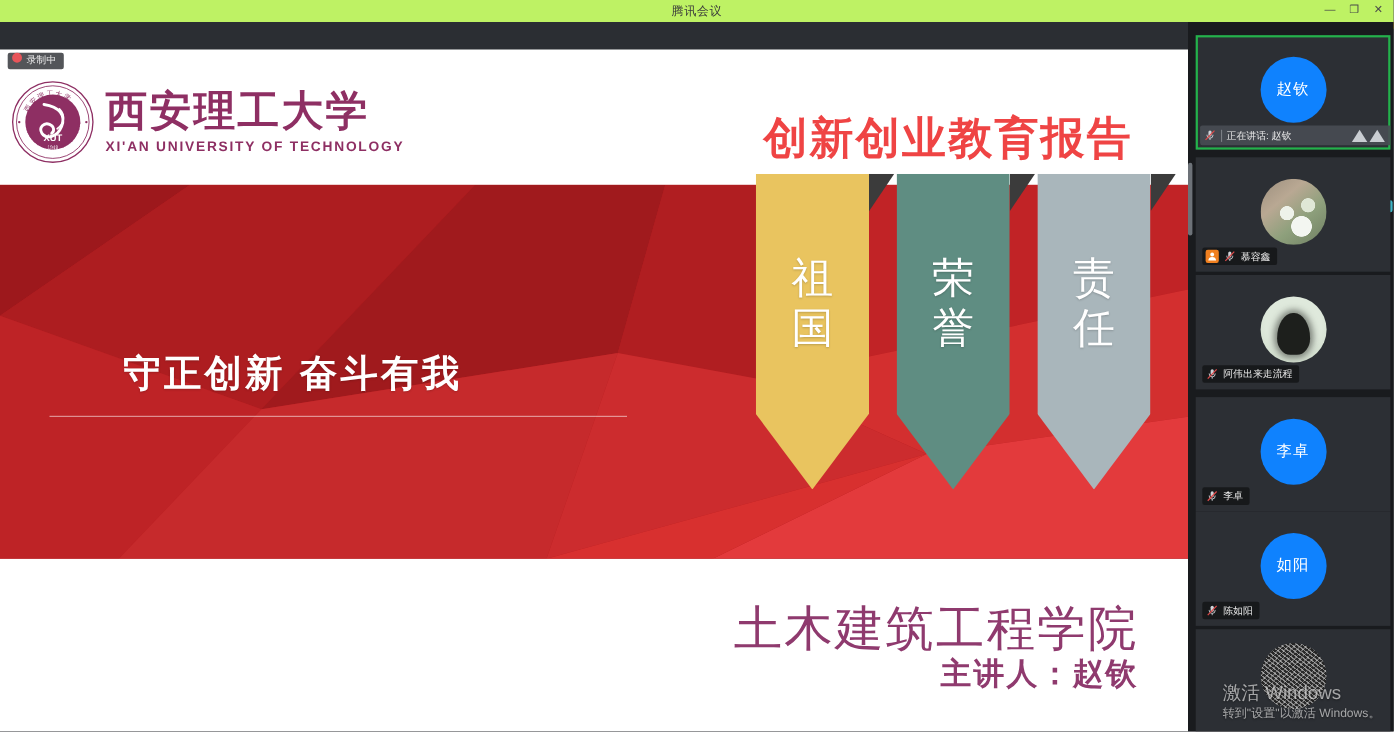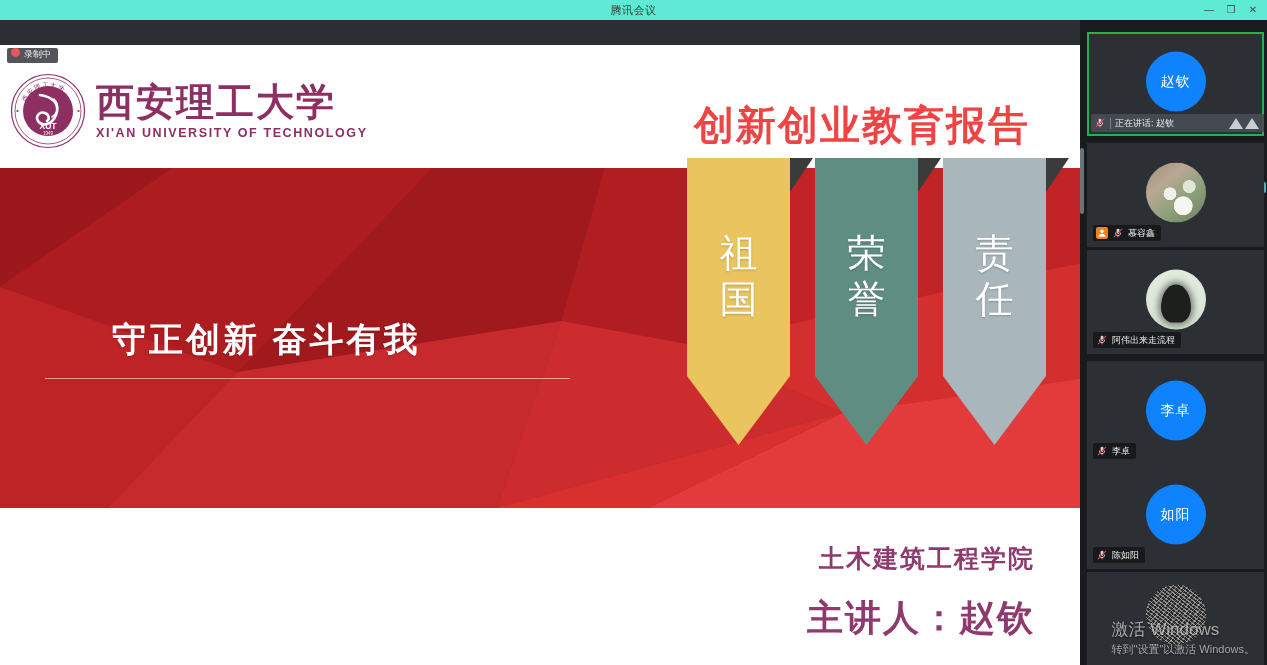--- a/index.html
+++ b/index.html
@@ -7,21 +7,21 @@
     width:1267px;height:665px;overflow:hidden;
     background:#1b1d21;
     font-family:"Liberation Sans","DejaVu Sans",sans-serif;
     -webkit-font-smoothing:antialiased;
   }
   .app{position:relative;width:1267px;height:665px;}
 
   
   .titlebar{
     position:absolute;left:0;top:0;width:1267px;height:20px;
-    background:#5eead4;border-bottom:6px solid #a16207;
+    background:#bef264;border-bottom:6px solid #a16207;
   }
   .titlebar .title{
     position:absolute;left:0;right:0;top:3px;text-align:center;
     font-size:11px;color:#3b3b3b;letter-spacing:.5px;
   }
   .wctl{position:absolute;right:4px;top:0;height:20px;display:flex;align-items:center;gap:2px;}
   .wctl div{
     width:20px;height:18px;display:flex;align-items:center;justify-content:center;
     font-size:10px;color:#4a4a4a;line-height:1;
   }
@@ -75,22 +75,22 @@
     clip-path:polygon(0 0,100% 0,0 100%);
   }
   .bn .txt{
     position:absolute;left:0;top:72px;width:103px;text-align:center;color:#fff;
     font-size:38px;line-height:46px;font-family:"Liberation Serif","DejaVu Serif",serif;
     text-shadow:0 1px 2px rgba(0,0,0,.2);
   }
   .bn .txt span{display:block;}
 
   
-  .dept{position:absolute;right:45px;top:497px;font-size:25px;font-weight:700;color:#8f3a6e;letter-spacing:2px;}
-  .pres{position:absolute;right:45px;top:549px;font-size:36px;font-weight:700;color:#8f3a6e;letter-spacing:2px;margin-left:20px;}
+  .dept{position:absolute;right:45px;top:497px;font-size:44px;font-weight:400;color:#8f3a6e;letter-spacing:2px;}
+  .pres{position:absolute;right:45px;top:549px;font-size:28px;font-weight:700;color:#8f3a6e;letter-spacing:2px;margin-left:20px;}
 
   
   .sidebar{position:absolute;left:1080px;top:20px;width:187px;height:645px;background:#191b1e;}
   .side-scroll{position:absolute;left:0;top:128px;width:4px;height:66px;background:#6d7278;border-radius:2px;}
   .rail{position:absolute;right:1px;top:0;width:4px;height:645px;background:transparent;}
   .rail-thumb{position:absolute;right:1px;top:162px;width:4px;height:11px;background:#3fb6c6;border-radius:2px;}
 
   .tile{
     position:absolute;left:7px;width:177px;height:104px;background:#2c2f34;overflow:hidden;
   }

